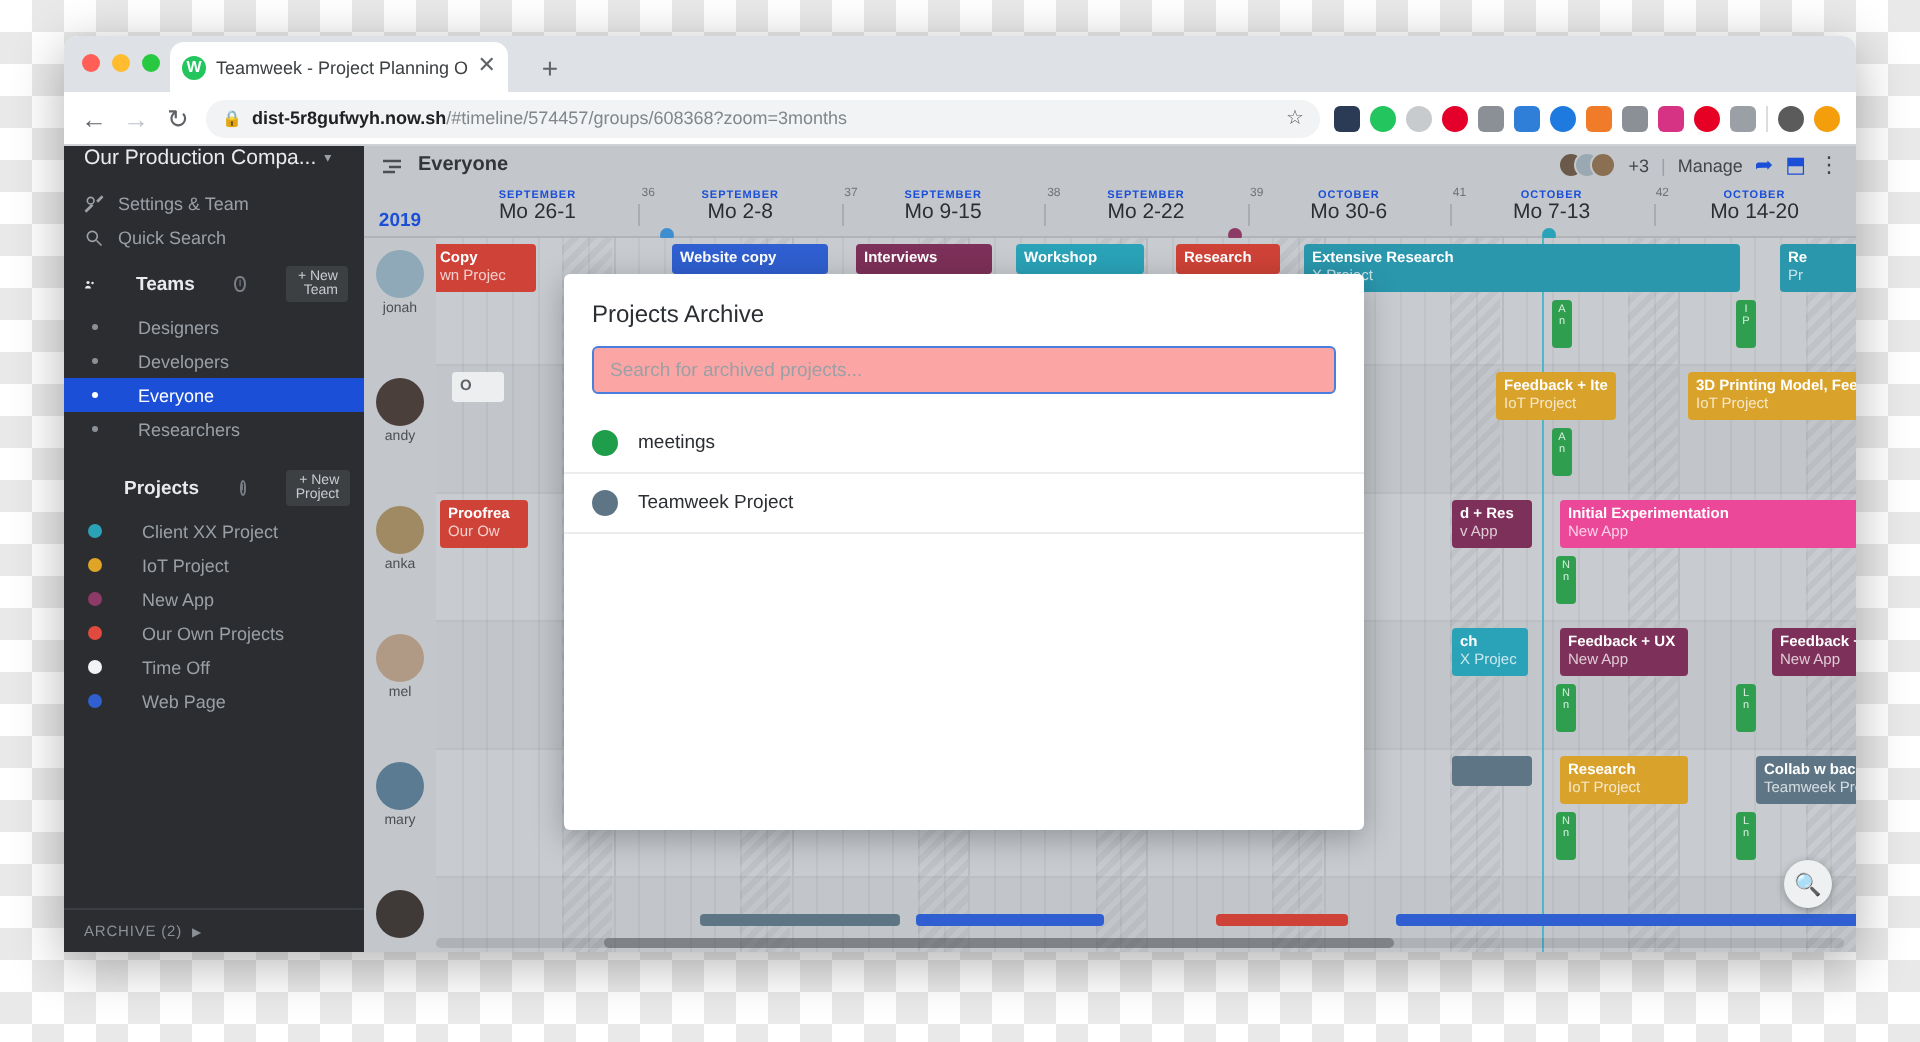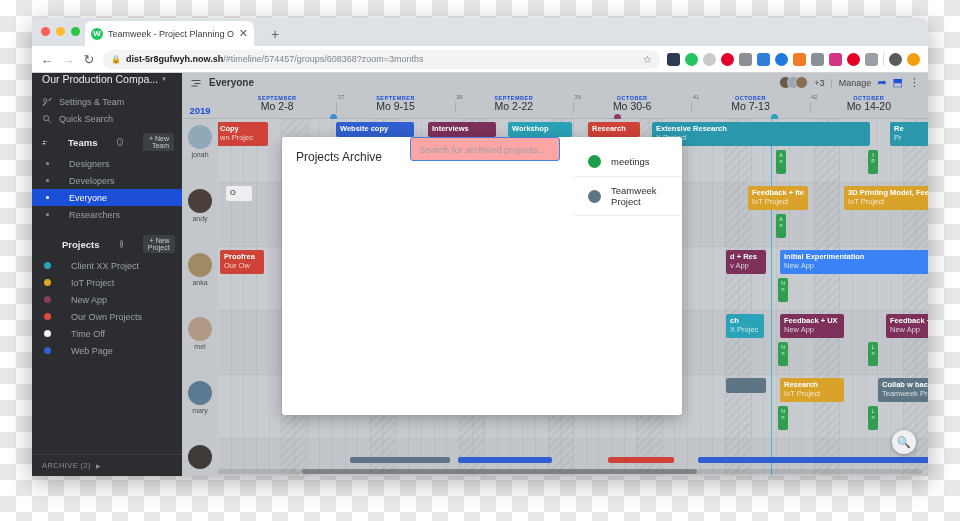--- a/index.html
+++ b/index.html
@@ -182,21 +182,21 @@
     display: flex; align-items: center; justify-content: center;
     color: #1b4fd8; font-size: 11px; cursor: pointer; z-index: 6;
   }
   
   .overlay { position: absolute; inset: 0; z-index: 10; }
   .modal {
     position: absolute; left: 100px; top: 64px;
     width: 400px; height: 278px;
     background: #fff; border-radius: 3px;
     box-shadow: 0 4px 16px rgba(0,0,0,.28);
-    display: flex; flex-direction: row;
+    display: flex; flex-direction: column;
   }
   .modal h2 { font-size: 12px; color: #2b2f33; font-weight: normal; padding: 13px 14px 9px 14px; }
   .searchwrap { padding: 0 14px; }
   .search {
     width: 100%; height: 24px; border: 1px solid #4a7ede;
     border-radius: 3px; background: #fca5a5;
     padding: 0 8px; font-size: 9.5px; color: #32363a;
     font-family: "Liberation Sans", sans-serif; outline: none;
   }
   .search::placeholder { color: #9aa0a6; }
@@ -380,20 +380,26 @@
           <span style="color:#9aa0a6">|</span>
           <span>Manage</span>
           <span style="color:#1b4fd8;font-size:11px">➦</span>
           <span style="color:#1b4fd8;font-size:11px">⬒</span>
           <span style="font-size:11px">⋮</span>
         </div>
       </div>
 
       <div class="dates">
         <div class="yearcol">2019</div>
+        <div class="wk">
+            <div class="mon">SEPTEMBER</div>
+            <div class="rng">Mo 26-1</div>
+            <div class="num">36</div>
+            <div class="tick"></div>
+          </div>
         <div class="wk">
             <div class="mon">SEPTEMBER</div>
             <div class="rng">Mo 2-8</div>
             <div class="num">37</div>
             <div class="tick"></div>
           </div>
         <div class="wk">
             <div class="mon">SEPTEMBER</div>
             <div class="rng">Mo 9-15</div>
             <div class="num">38</div>
@@ -534,21 +540,21 @@
               <div class="t2">IoT Project</div>
             </div>
             <div class="task" style="left: 2px; width: 44px; top: 131px; height: 24px; background: rgb(207, 66, 55);">
               <div class="t1">Proofrea</div>
               <div class="t2">Our Ow</div>
             </div>
             <div class="task" style="left: 508px; width: 40px; top: 131px; height: 24px; background: rgb(125, 48, 89);">
               <div class="t1">d + Res</div>
               <div class="t2">v App</div>
             </div>
-            <div class="task" style="left: 562px; width: 156px; top: 131px; height: 24px; background: #3b82f6;">
+            <div class="task" style="left: 562px; width: 156px; top: 131px; height: 24px; background: #ec4899;">
               <div class="t1">Initial Experimentation</div>
               <div class="t2">New App</div>
             </div>
             <div class="task" style="left: 668px; width: 54px; top: 195px; height: 24px; background: rgb(125, 48, 89);">
               <div class="t1">Feedback +</div>
               <div class="t2">New App</div>
             </div>
             <div class="task" style="left: 508px; width: 38px; top: 195px; height: 24px; background: rgb(42, 163, 184);">
               <div class="t1">ch</div>
               <div class="t2">X Projec</div>

